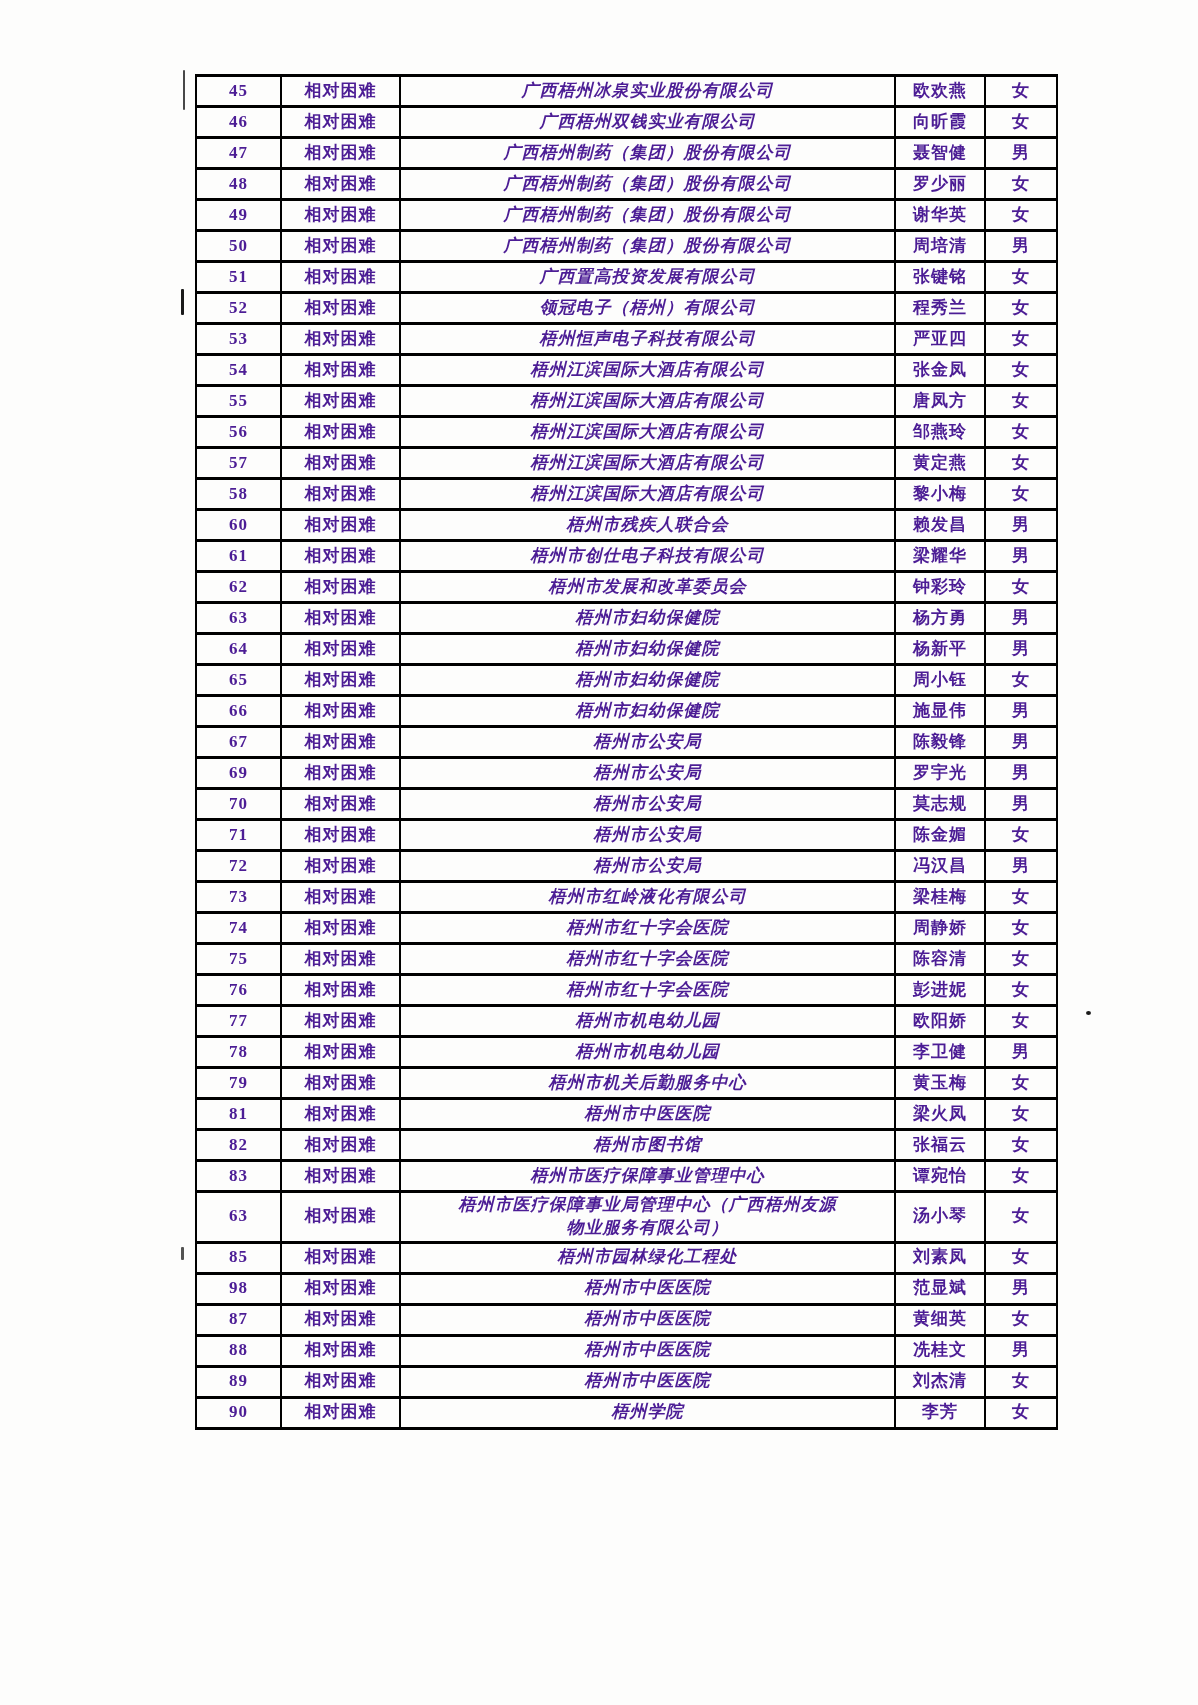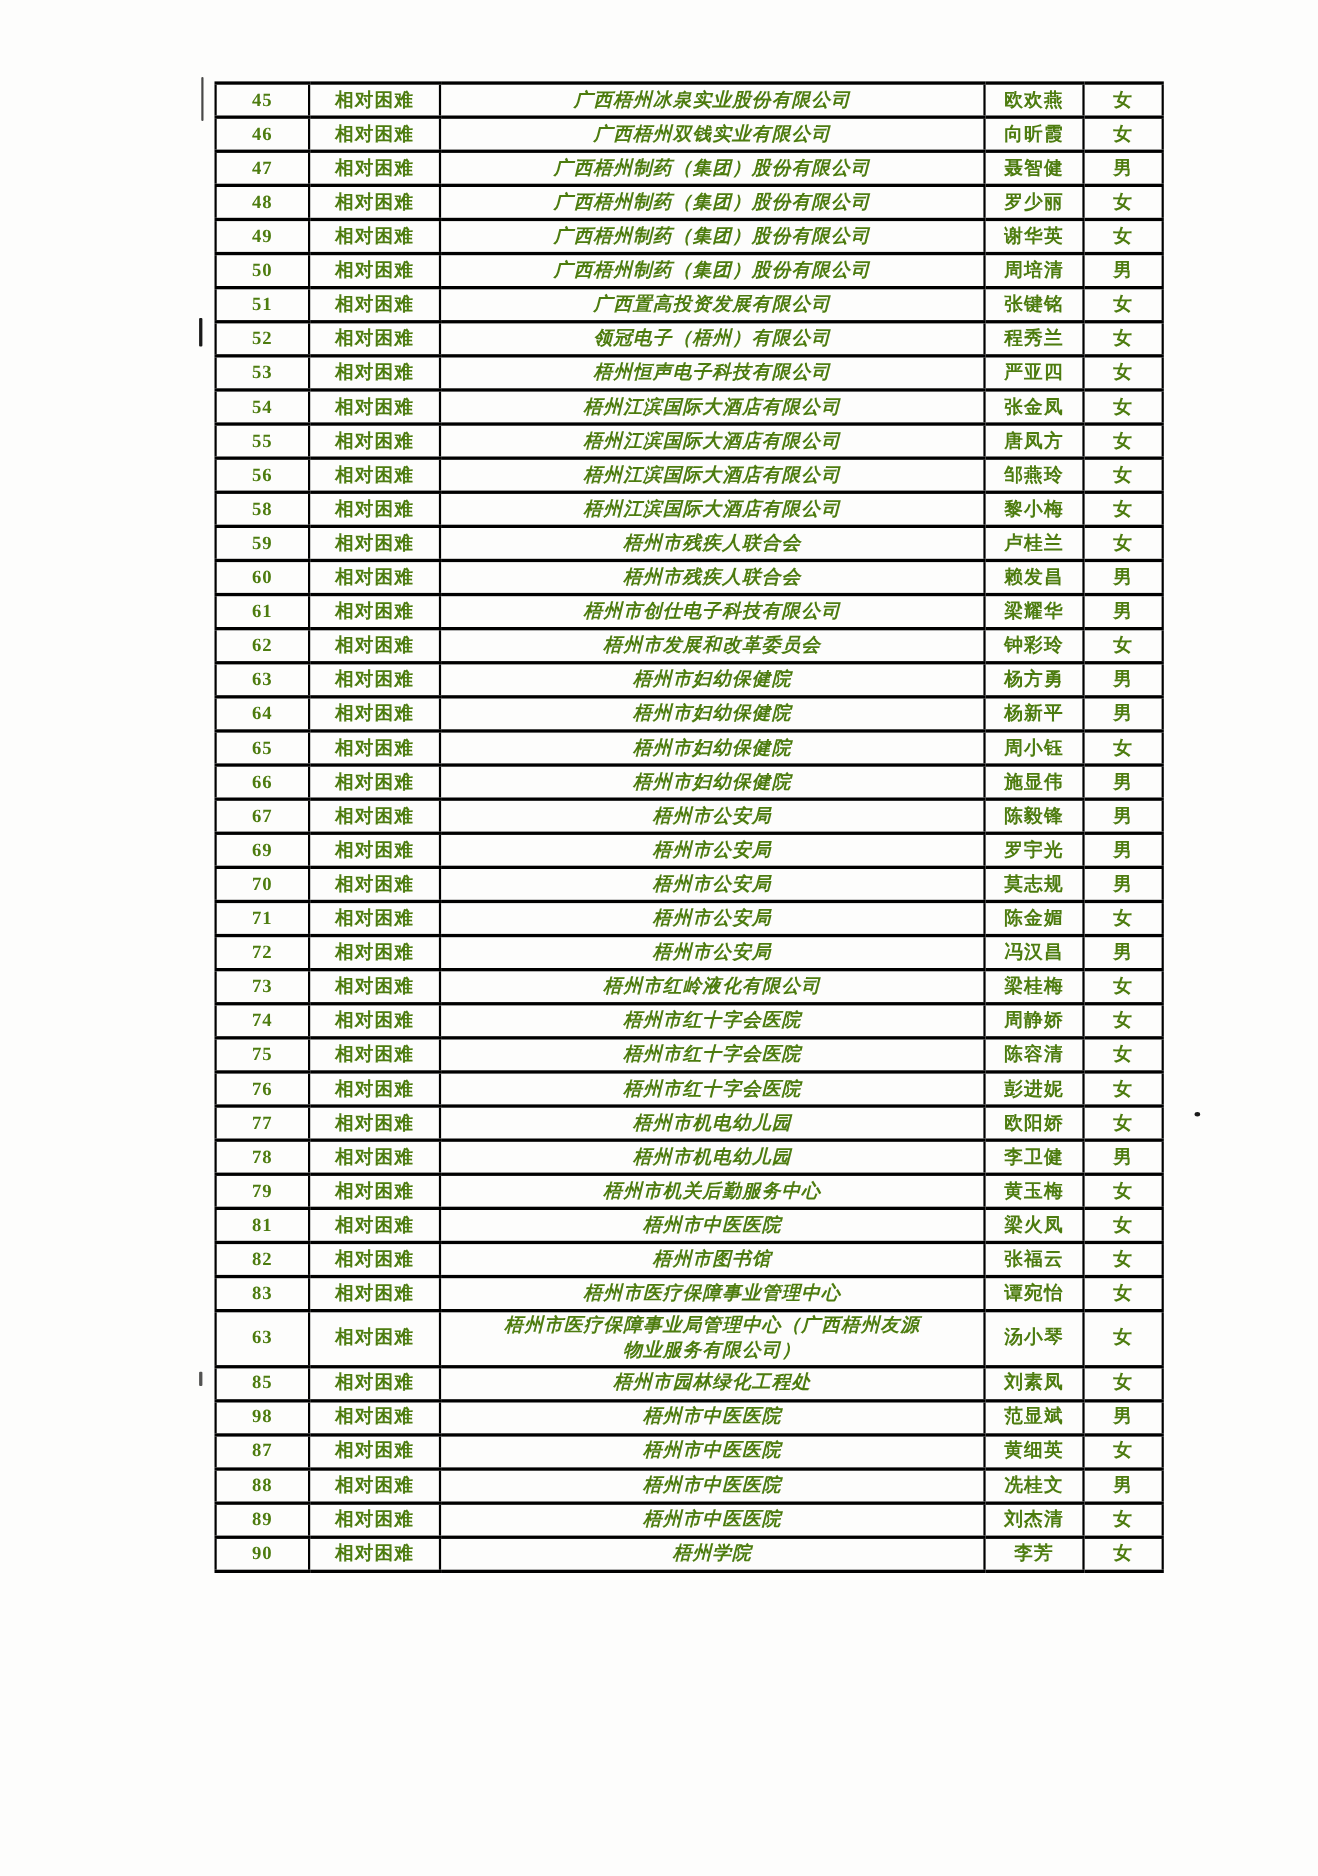--- a/index.html
+++ b/index.html
@@ -7,21 +7,21 @@
     padding: 0;
     background: #ffffff;
   }
   .page {
     position: relative;
     width: 1198px;
     height: 1705px;
     background: #fdfdfc;
     overflow: hidden;
     font-family: "Liberation Serif", "DejaVu Serif", serif;
-    color: #4d7c0f;
+    color: #4c1d95;
   }
   table.roster {
     position: absolute;
     left: 195px;
     top: 74px;
     width: 861px;
     border-collapse: collapse;
     table-layout: fixed;
   }
   table.roster td {
@@ -154,31 +154,31 @@
     <td class="col-gender">女</td>
   </tr>
         <tr>
     <td class="col-no">56</td>
     <td class="col-type">相对困难</td>
     <td class="col-company">梧州江滨国际大酒店有限公司</td>
     <td class="col-name">邹燕玲</td>
     <td class="col-gender">女</td>
   </tr>
         <tr>
+    <td class="col-no">57</td>
+    <td class="col-type">相对困难</td>
+    <td class="col-company">梧州江滨国际大酒店有限公司</td>
+    <td class="col-name">黄定燕</td>
+    <td class="col-gender">女</td>
+  </tr>
+        <tr>
     <td class="col-no">58</td>
     <td class="col-type">相对困难</td>
     <td class="col-company">梧州江滨国际大酒店有限公司</td>
     <td class="col-name">黎小梅</td>
-    <td class="col-gender">女</td>
-  </tr>
-        <tr>
-    <td class="col-no">59</td>
-    <td class="col-type">相对困难</td>
-    <td class="col-company">梧州市残疾人联合会</td>
-    <td class="col-name">卢桂兰</td>
     <td class="col-gender">女</td>
   </tr>
         <tr>
     <td class="col-no">60</td>
     <td class="col-type">相对困难</td>
     <td class="col-company">梧州市残疾人联合会</td>
     <td class="col-name">赖发昌</td>
     <td class="col-gender">男</td>
   </tr>
         <tr>

